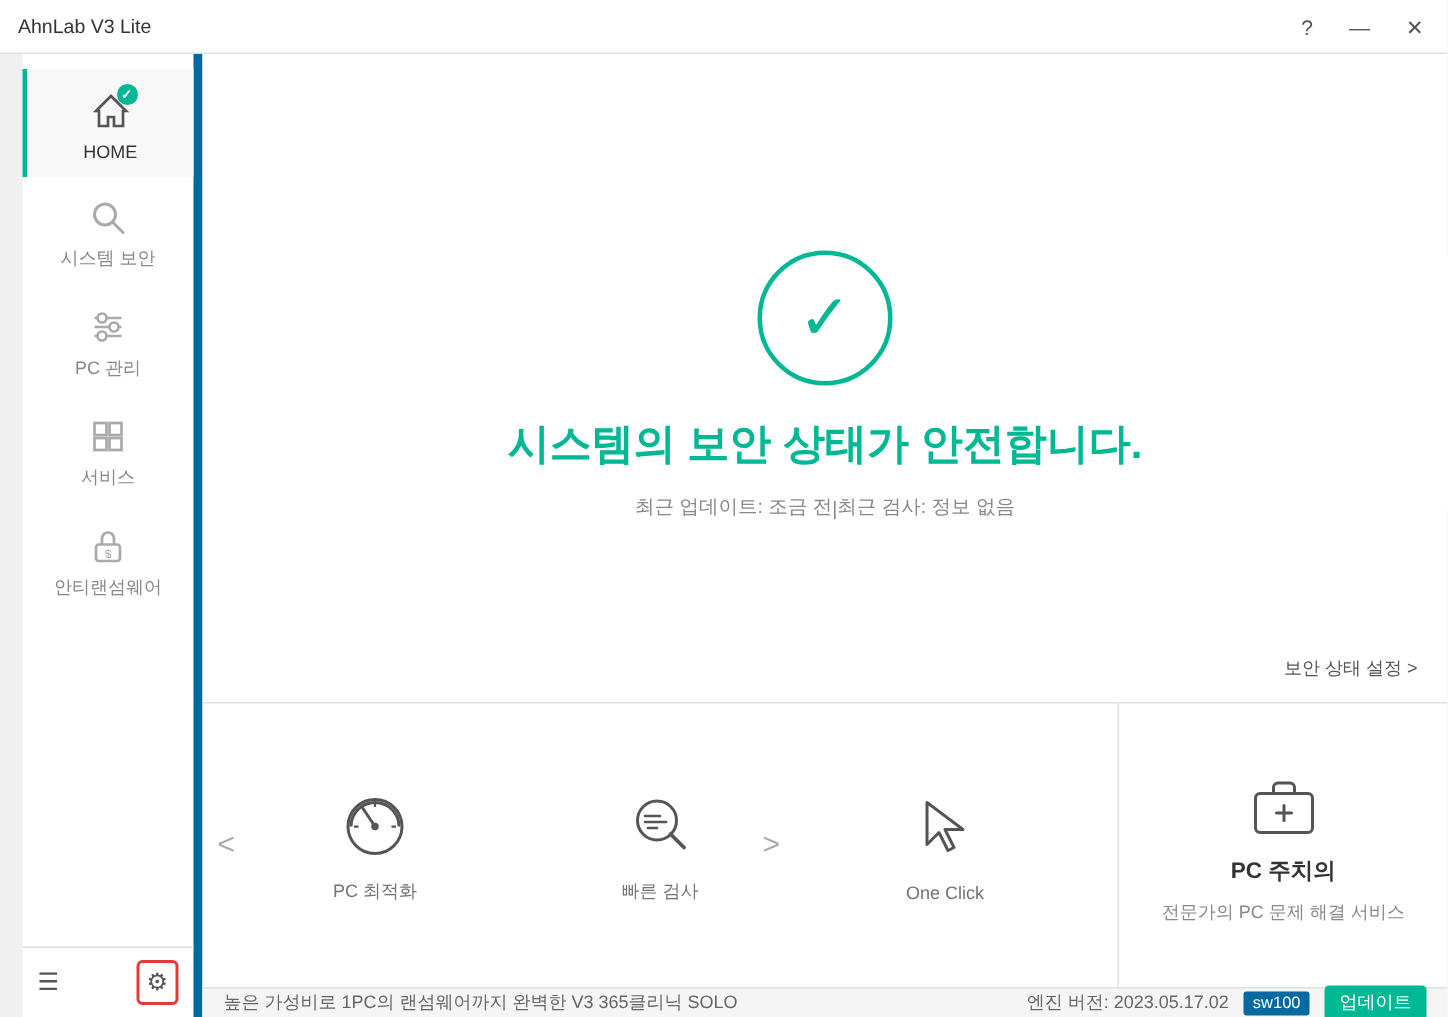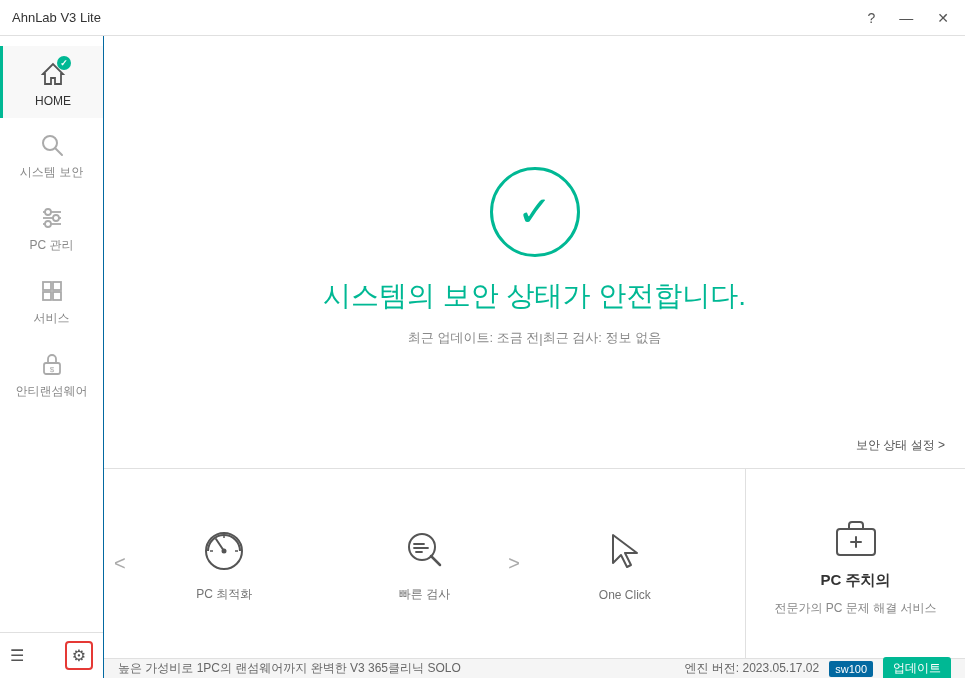--- a/index.html
+++ b/index.html
@@ -43,28 +43,29 @@
 
     
     .main-layout {
       display: flex;
       flex: 1;
       overflow: hidden;
     }
 
     
     .sidebar {
-      width: 104px;
+      width: 120px;
       background: #ffffff;
-      border-right: 1px solid #0369a1;
+      border-right: 6px solid #0369a1;
       display: flex;
       flex-direction: column;
       align-items: center;
       padding-top: 10px;
       flex-shrink: 0;
+      margin-left: 15px;
     }
     .sidebar-item {
       width: 100%;
       display: flex;
       flex-direction: column;
       align-items: center;
       padding: 14px 0 10px 0;
       cursor: pointer;
       gap: 6px;
       color: #888;
@@ -151,21 +152,21 @@
       justify-content: center;
       margin-bottom: 20px;
     }
     .status-check {
       font-size: 42px;
       color: #00b894;
       line-height: 1;
     }
     .status-title {
       font-size: 28px;
-      font-weight: normal;
+      font-weight: bold;
       color: #00b894;
       margin-bottom: 14px;
     }
     .status-subtitle {
       font-size: 13px;
       color: #888;
       display: flex;
       align-items: center;
       gap: 0;
     }

